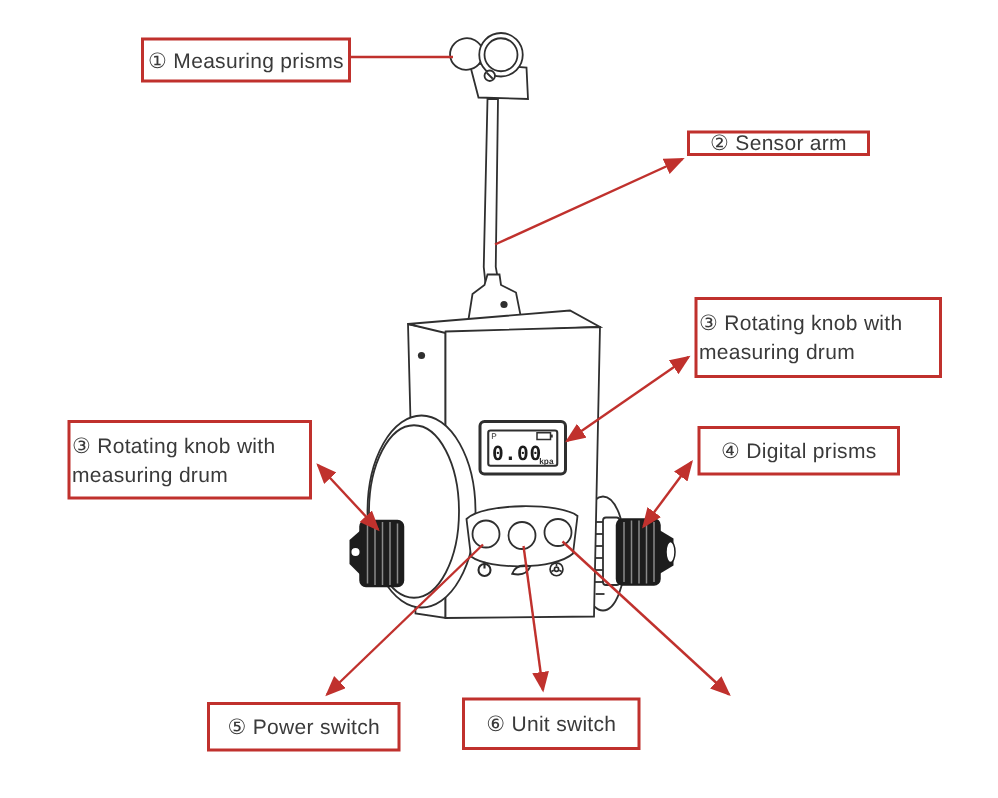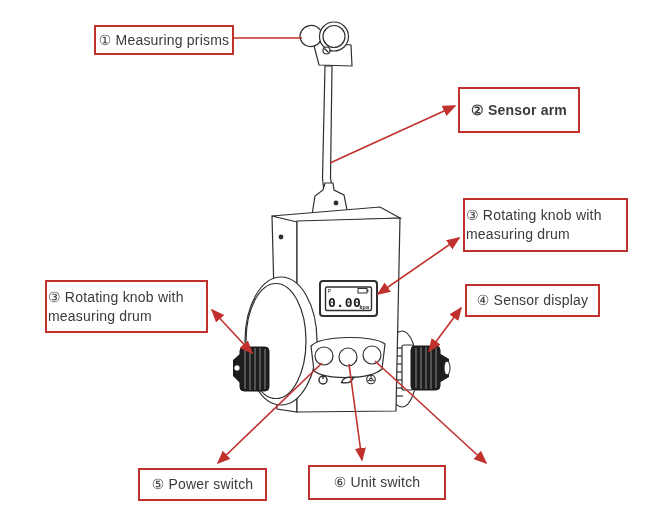--- a/index.html
+++ b/index.html
@@ -143,40 +143,40 @@
       <line class="red" x1="322" y1="363" x2="218" y2="463" marker-end="url(#ah)"></line>
       <line class="red" x1="349" y1="364" x2="362" y2="460" marker-end="url(#ah)"></line>
       <line class="red" x1="375" y1="361" x2="486" y2="463" marker-end="url(#ah)"></line>
     </g>
   </svg>
 
   <div class="callout" style="left:49px; top:25px; width:140px; height:30px;margin-left:45px;">
     <span>① Measuring prisms</span>
   </div>
 
-  <div class="callout" style="left:458px; top:87px; width:122px; height:46px;font-weight:bold;">
+  <div class="callout" style="left:458px; top:87px; width:122px; height:17px;">
     <span>② Sensor arm</span>
   </div>
 
   <div class="callout left-align" style="left:463px; top:198px; width:165px; height:54px;">
     <span>③ Rotating knob with</span>
     <span>measuring drum</span>
   </div>
 
   <div class="callout" style="left:465px; top:284px; width:135px; height:33px;">
-    <span>④ Sensor display</span>
+    <span>④ Digital prisms</span>
   </div>
 
   <div class="callout left-align" style="left:45px; top:280px; width:163px; height:53px;">
     <span>③ Rotating knob with</span>
     <span>measuring drum</span>
   </div>
 
   <div class="callout" style="left:138px; top:468px; width:129px; height:33px;">
     <span>⑤ Power switch</span>
   </div>
 
-  <div class="callout" style="left:308px; top:465px; width:138px; height:35px;">
+  <div class="callout" style="left:308px; top:465px; width:119px; height:35px;">
     <span>⑥ Unit switch</span>
   </div>
 
 
 </div>
 
 </body></html>

